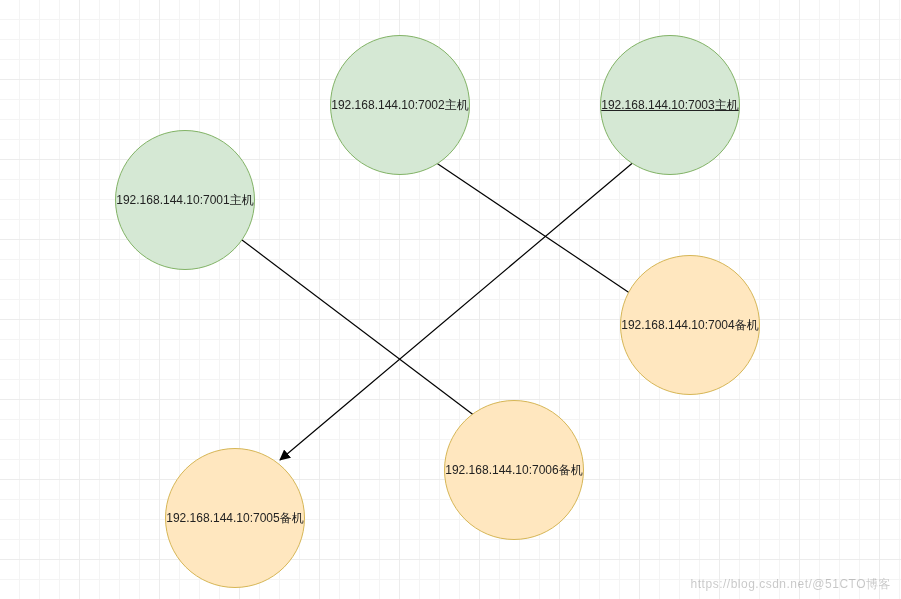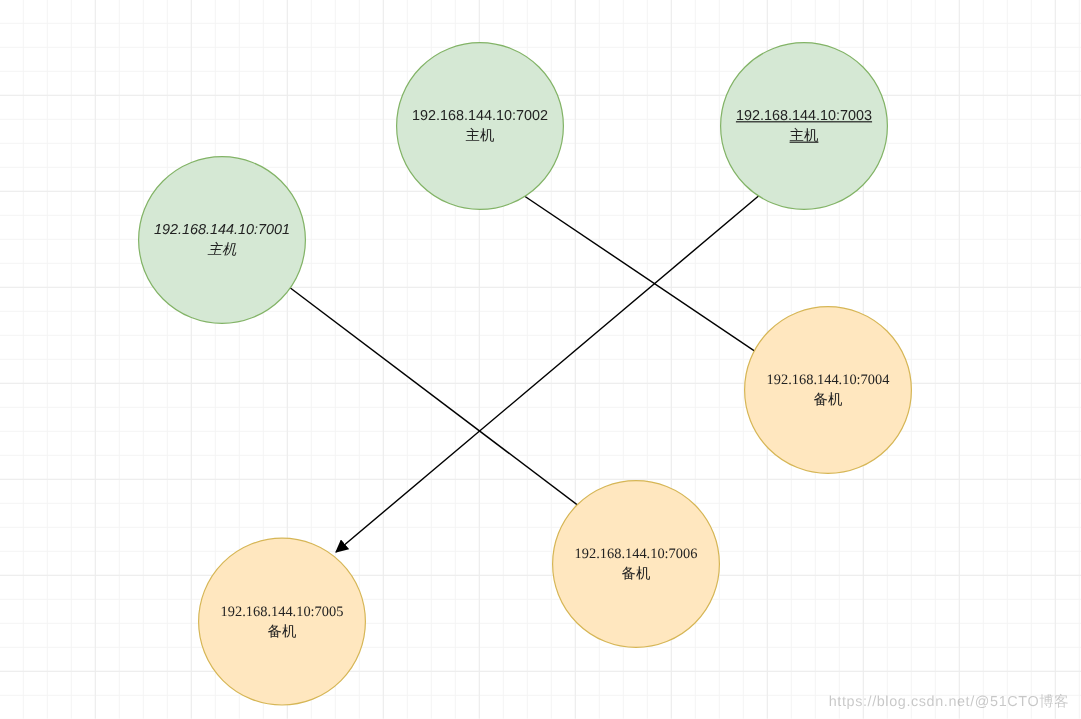--- a/index.html
+++ b/index.html
@@ -24,36 +24,35 @@
     background-size: 80px 80px, 80px 80px, 20px 20px, 20px 20px;
     background-position: -1px -1px, -1px -1px, -1px -1px, -1px -1px;
   }
   .node {
     position: absolute;
     width: 140px;
     height: 140px;
     border-radius: 50%;
     border: 1px solid;
     display: flex;
-    flex-direction: column;
+    flex-direction: row;
     align-items: center;
     justify-content: center;
     font-size: 12px;
     color: #222;
     text-align: center;
     line-height: 1.4;
   }
   .node.master {
     background: #d5e8d4;
     border-color: #82b366;
   }
   .node.backup {
     background: #ffe7bf;
     border-color: #d6b656;
-    font-family: Liberation Serif, serif;
   }
   .node .ip { white-space: nowrap; }
   svg.arrows {
     position: absolute;
     left: 0; top: 0;
     width: 901px;
     height: 599px;
     pointer-events: none;
   }
   .watermark {
@@ -80,21 +79,21 @@
       </marker>
     </defs>
 
     <line x1="642" y1="155" x2="280" y2="460" stroke="#000" stroke-width="1.2" marker-end="url(#arrowEnd)" marker-start="url(#arrowStart)"></line>
 
     <line x1="432" y1="160" x2="640" y2="300" stroke="#000" stroke-width="1.2" marker-end="url(#arrowEnd)" marker-start="url(#arrowStart)"></line>
 
     <line x1="242" y1="240" x2="500" y2="435" stroke="#000" stroke-width="1.2" marker-end="url(#arrowEnd)" marker-start="url(#arrowStart)"></line>
   </svg>
 
-  <div class="node master" style="left:115px; top:130px;font-style:italic;">
+  <div class="node master" style="left:115px; top:130px;">
     <span class="ip">192.168.144.10:7001</span>
     <span>主机</span>
   </div>
 
   <div class="node master" style="left:330px; top:35px;">
     <span class="ip">192.168.144.10:7002</span>
     <span>主机</span>
   </div>
 
   <div class="node master" style="left:600px; top:35px;text-decoration:underline;">
@@ -105,19 +104,19 @@
   <div class="node backup" style="left:620px; top:255px;">
     <span class="ip">192.168.144.10:7004</span>
     <span>备机</span>
   </div>
 
   <div class="node backup" style="left:165px; top:448px;">
     <span class="ip">192.168.144.10:7005</span>
     <span>备机</span>
   </div>
 
-  <div class="node backup" style="left:460px; top:400px;">
+  <div class="node backup" style="left:444px; top:400px;">
     <span class="ip">192.168.144.10:7006</span>
     <span>备机</span>
   </div>
 
   <div class="watermark">https://blog.csdn.net/@51CTO博客</div>
 </div>
 
 </body></html>

